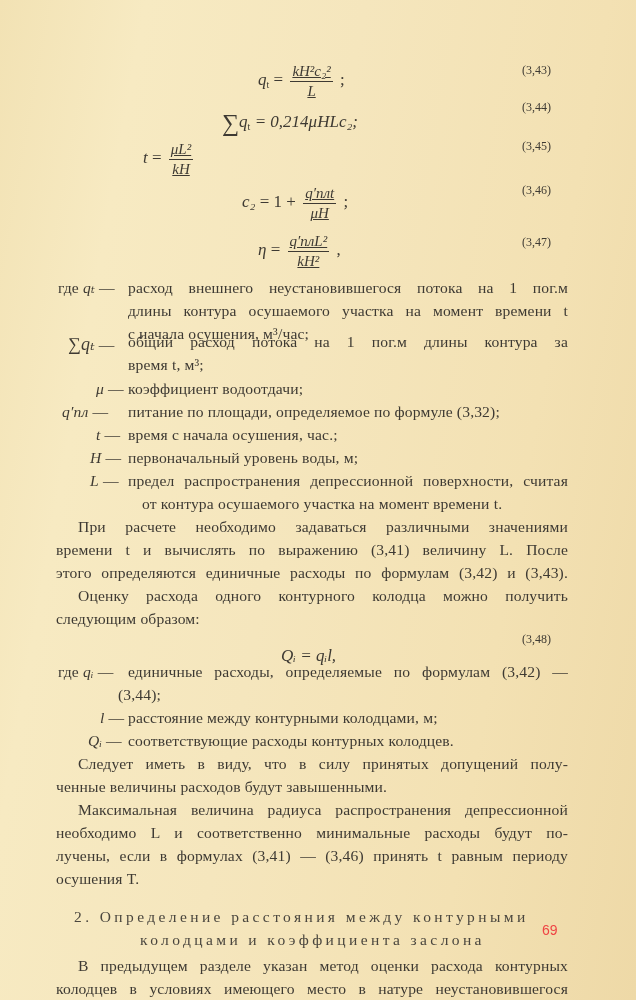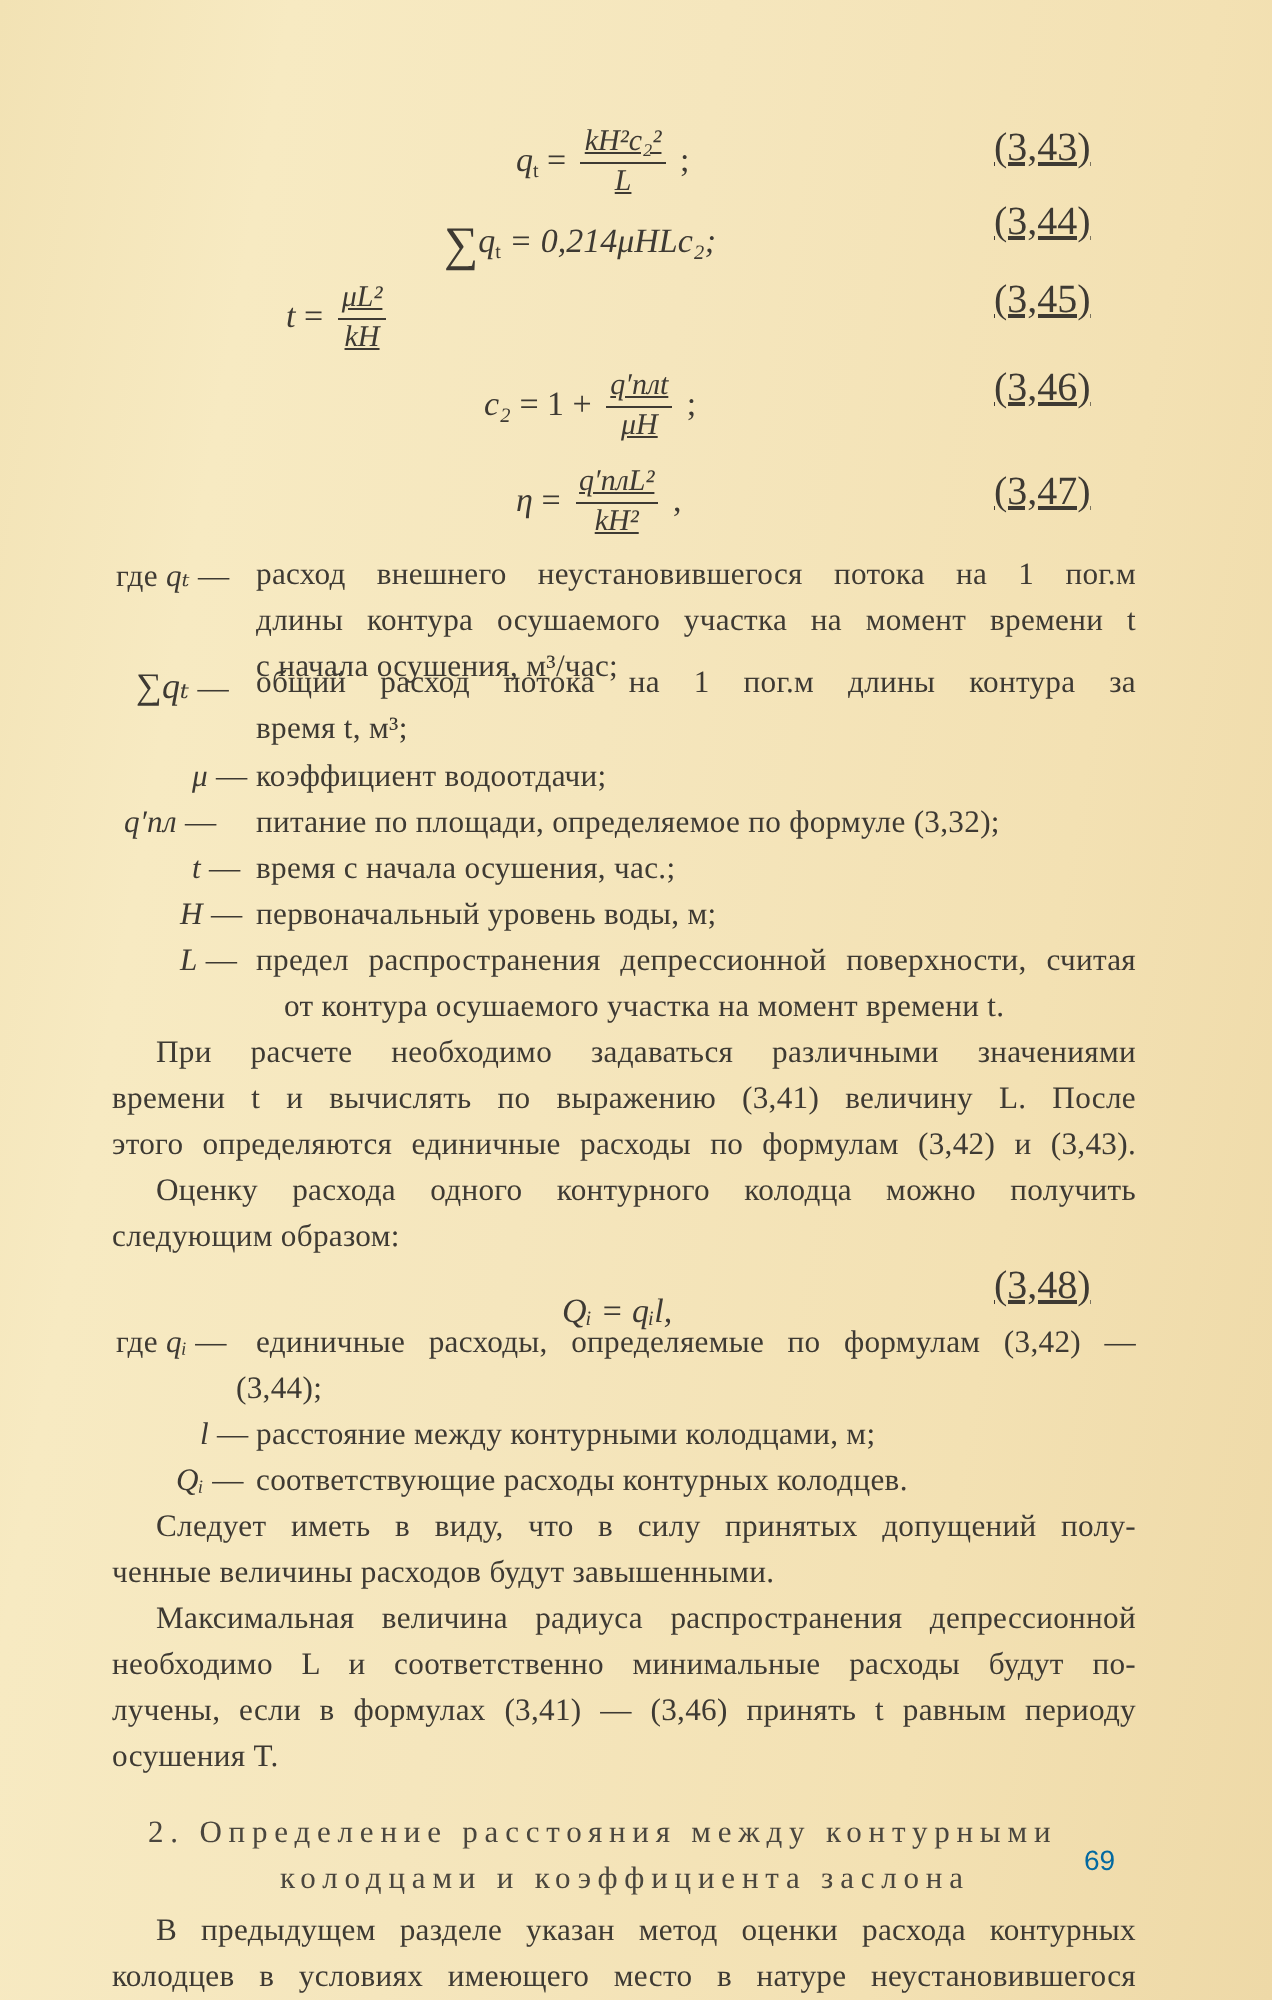--- a/index.html
+++ b/index.html
@@ -8,35 +8,35 @@
     background: linear-gradient(100deg, #f2e2b4 0%, #f7eac2 18%, #f5e6bd 45%, #f3e1b3 75%, #eed9a7 100%);
     font-family: "Liberation Serif", "DejaVu Serif", serif;
     color: #3e3a33;
     position: relative;
   }
   .page { position: absolute; left: 0; top: 0; width: 636px; height: 1000px; }
   .eq {
     position: absolute; left: 0; width: 636px; font-size: 17px; line-height: 1;
   }
   .eq .body { position: absolute; white-space: nowrap; margin-top: 14px; }
-  .eq .num { position: absolute; left: 497px; font-size: 20px; text-decoration: underline; }
+  .eq .num { position: absolute; left: 522px; font-size: 12px; }
   .frac { display: inline-block; vertical-align: middle; text-align: center; margin: 0 3px; text-decoration: underline; }
   .frac .n { display: block; padding: 0 2px 2px; border-bottom: 1px solid #3e3a33; font-size: 15px; }
   .frac .d { display: block; padding-top: 2px; font-size: 15px; }
   i { font-style: italic; }
   sub { font-size: 10px; vertical-align: -3px; }
   .sigma { font-size: 24px; vertical-align: -4px; }
   .line {
     position: absolute; white-space: nowrap; font-size: 15.6px; letter-spacing: 0.15px;
   }
   .justify { text-align: justify; text-align-last: justify; }
   .heading {
     position: absolute; white-space: nowrap; font-size: 15.5px; letter-spacing: 3.4px; color: #4a463e;
   }
-  .pagenum { position: absolute; left: 542px; top: 922px; font-family: "Liberation Sans", sans-serif; font-size: 14px; color: #0369a1; }
+  .pagenum { position: absolute; left: 542px; top: 922px; font-family: "Liberation Sans", sans-serif; font-size: 14px; color: #ef4444; }
 </style>
 </head>
 <body>
 
 <div class="page">
 
   <div class="eq" style="top:50px">
     <span class="body" style="left:258px">
       <i>q</i><sub>t</sub><span> = </span>
       <span class="frac"><i class="n">kH²c₂²</i><i class="d">L</i></span><span> ;</span>

